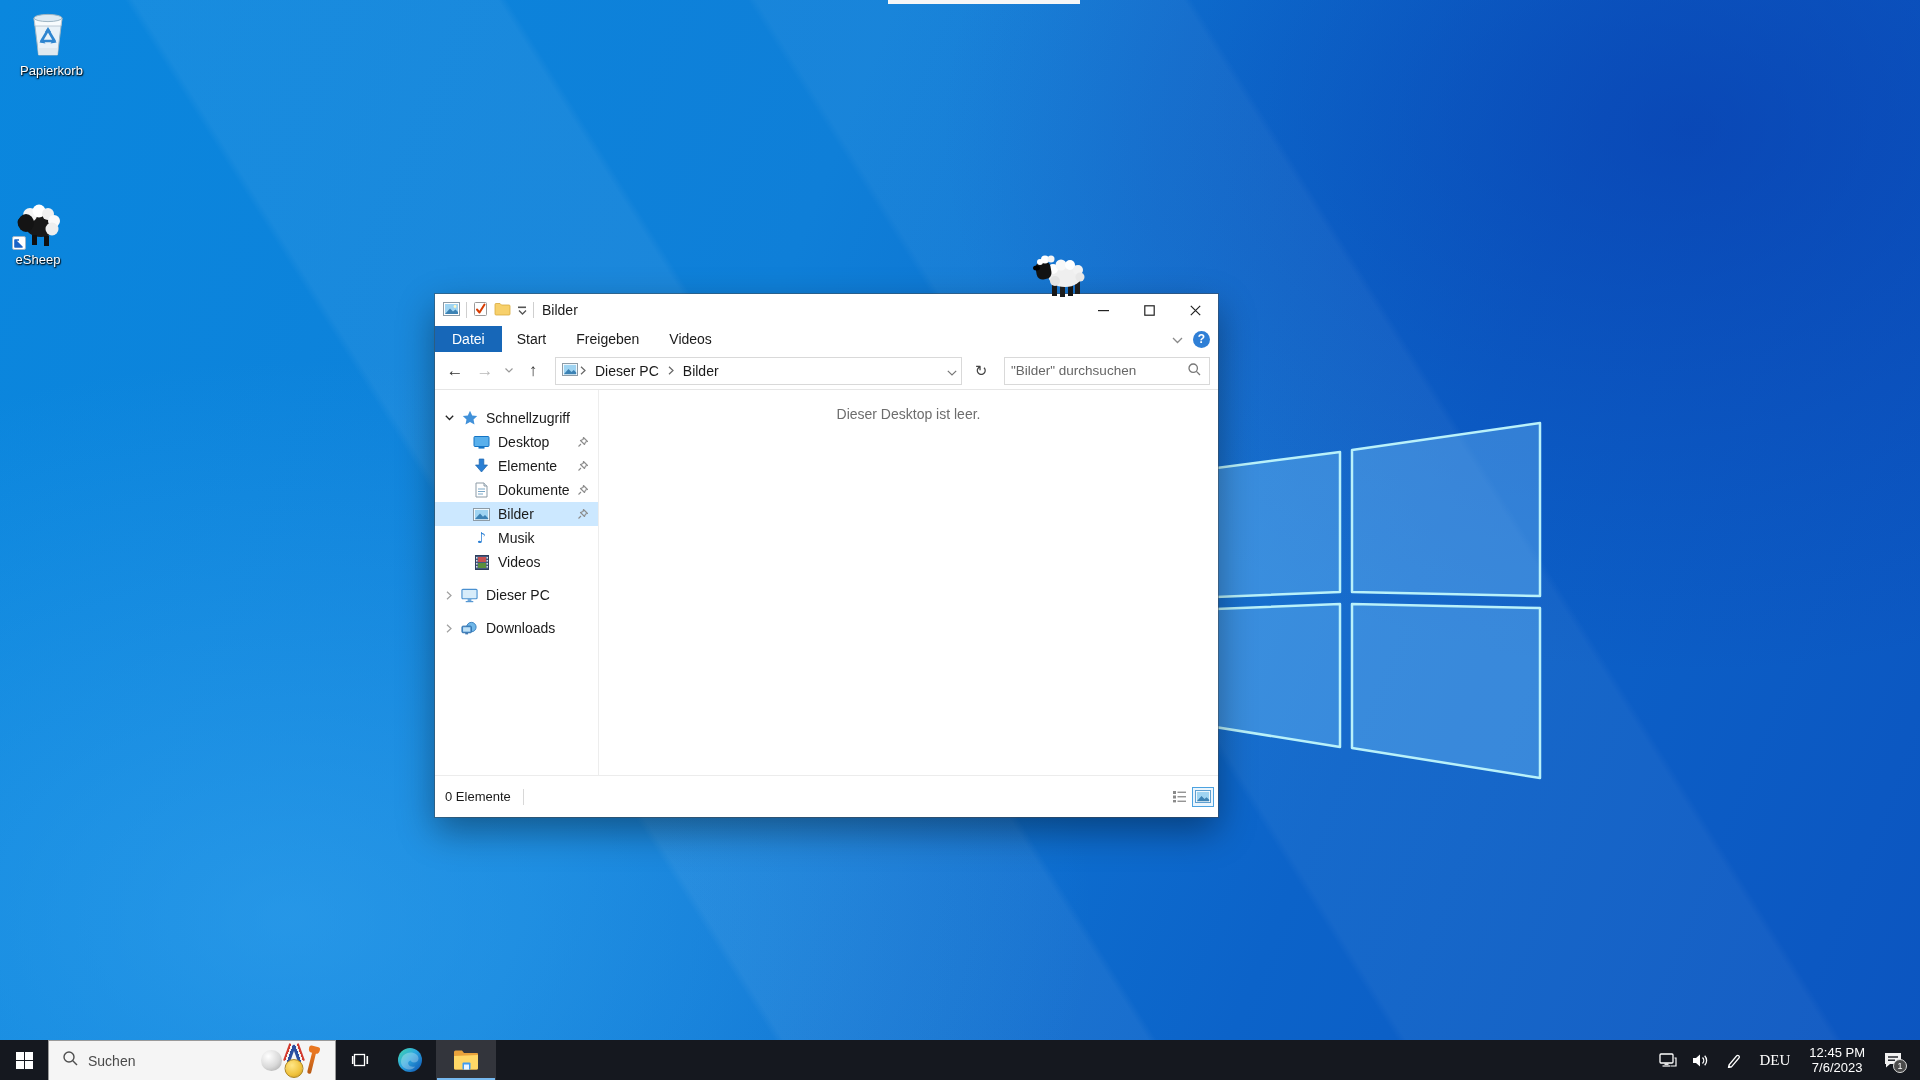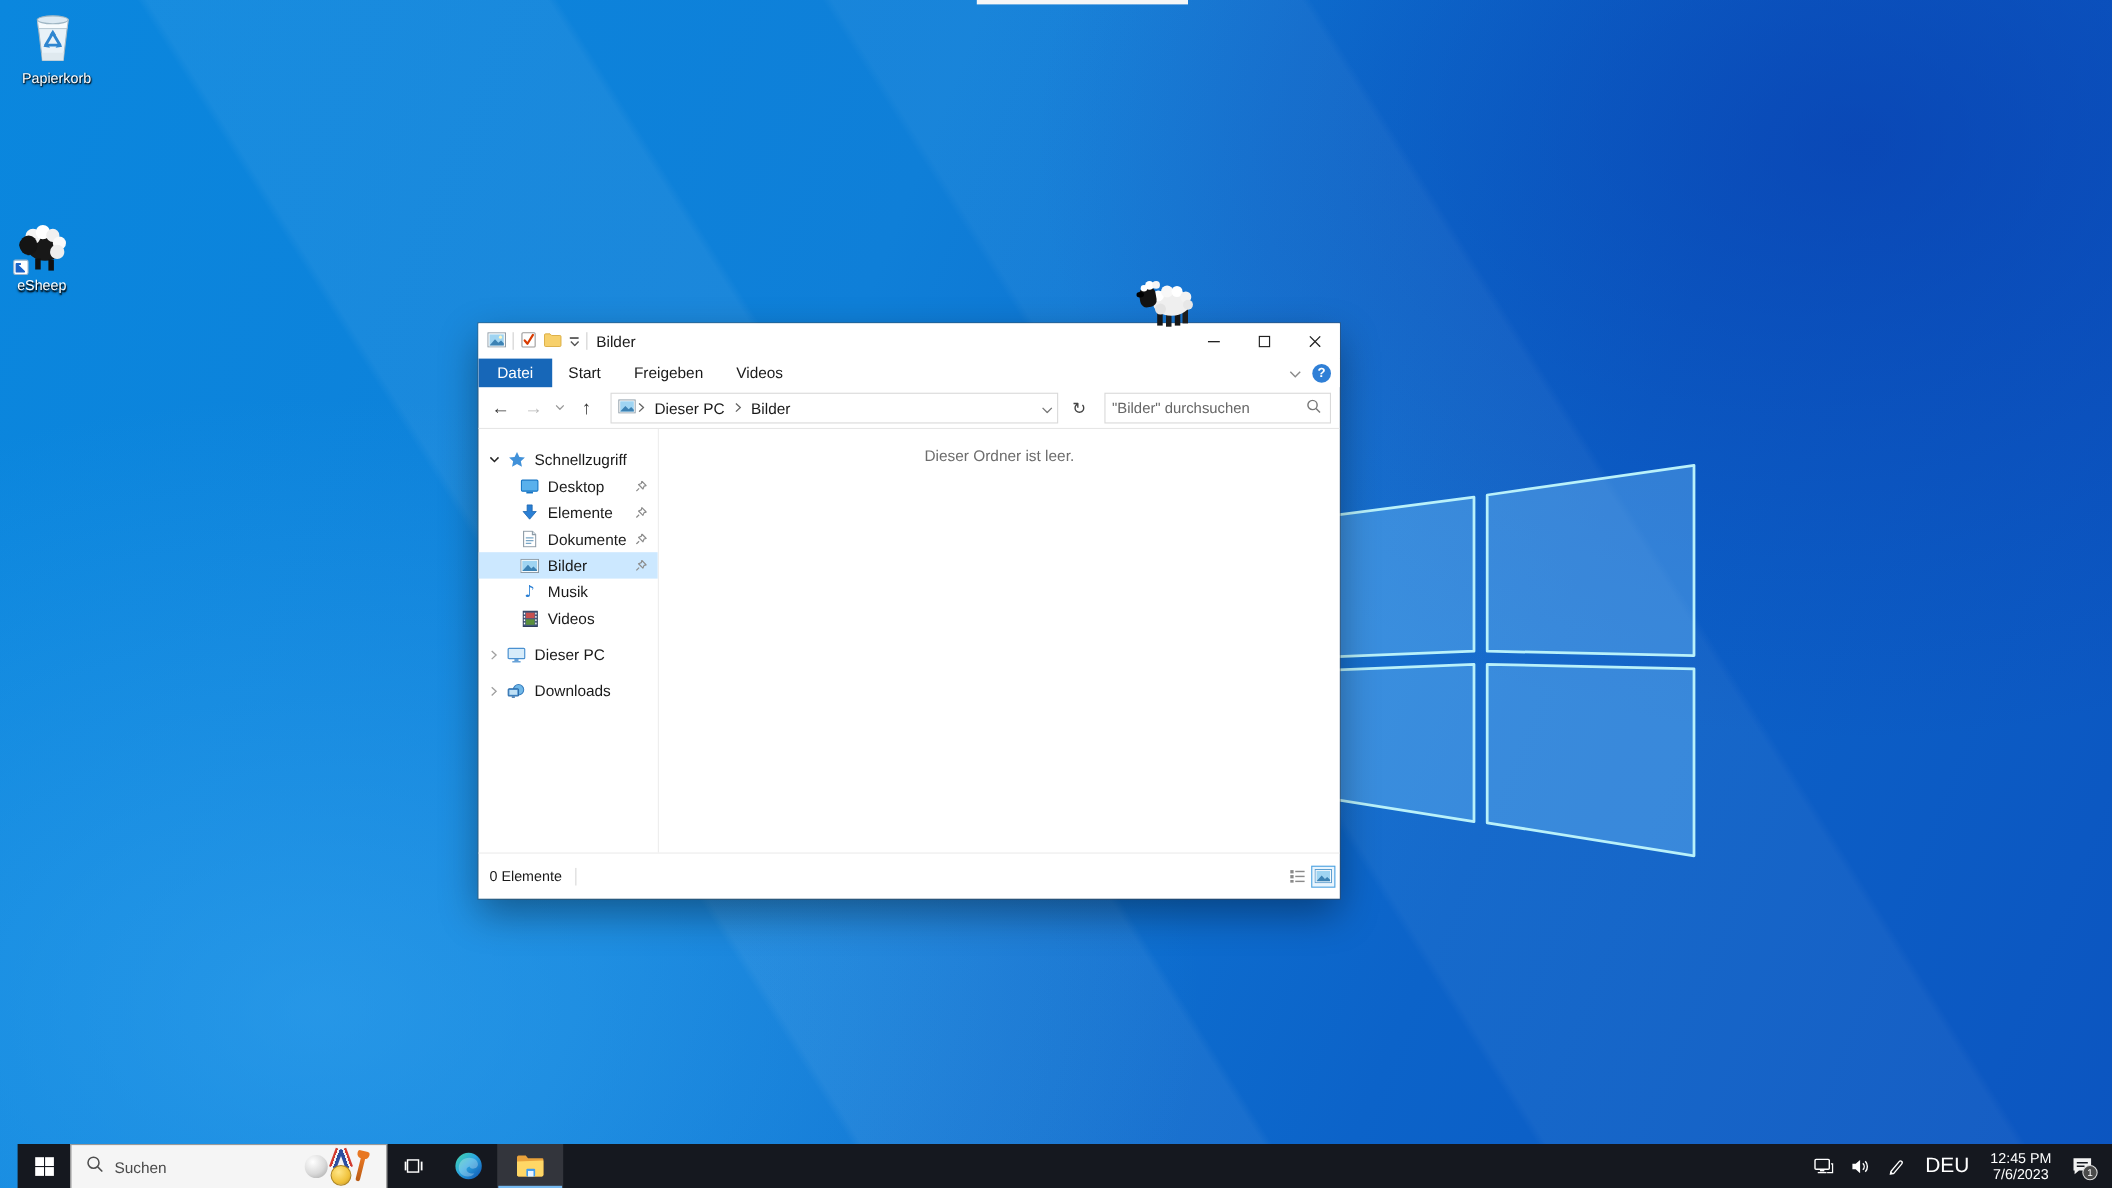--- a/index.html
+++ b/index.html
@@ -81,21 +81,21 @@
   .main-area { flex:1; position:relative; }
   .empty-msg { position:absolute; top:16px; left:0; right:0; text-align:center; color:#6d6d6d; font-size:14px; }
 
   .statusbar { height:42px; border-top:1px solid #ececec; display:flex; align-items:center; padding:0 4px 0 10px; font-size:13px; flex:0 0 auto; }
   .status-sep { width:1px; height:16px; background:#d8d8d8; margin-left:12px; }
   .view-btns { margin-left:auto; display:flex; gap:2px; }
   .view-btn { width:22px; height:20px; display:flex; align-items:center; justify-content:center; border:1px solid transparent; }
   .view-btn.selected { border-color:#4ca2e0; background:#eaf5fd; }
 
   
-  .taskbar { position:absolute; left:16px; right:0; bottom:0; height:40px; background:#15181f; display:flex; align-items:stretch; z-index:20; }
+  .taskbar { position:absolute; left:0; right:0; bottom:0; height:40px; background:#15181f; display:flex; align-items:stretch; z-index:20; }
   .tb-btn { width:48px; display:flex; align-items:center; justify-content:center; }
   .start-logo { display:grid; grid-template-columns:8px 8px; grid-template-rows:8px 8px; gap:1px; }
   .start-logo i { background:#fff; }
   .tb-search { width:288px; background:#f5f5f5; border:1px solid #9a9a9a; border-bottom:0; display:flex; align-items:center; margin:0; }
   .tb-search input { flex:1; border:0; outline:0; background:transparent; font:inherit; font-size:14px; color:#444; min-width:0; }
   .tb-search input::placeholder { color:#4a4a4a; opacity:1; }
   .tb-search .mag { padding:0 10px 0 14px; }
   .highlight-cluster { display:flex; align-items:flex-end; gap:0px; padding-right:6px; height:100%; position:relative; width:74px; }
   .golfball { width:21px; height:21px; border-radius:50%; align-self:center;
       background:radial-gradient(circle at 35% 30%, #ffffff, #d9d9d9 55%, #9f9f9f 100%);
@@ -107,21 +107,21 @@
   .medal .coin { position:absolute; bottom:0; left:50%; transform:translateX(-50%); width:19px; height:19px; border-radius:50%;
       background:radial-gradient(circle at 38% 32%, #ffe687, #f0c23c 60%, #c29122 100%); border:1px solid #ad841f; }
   .tee { width:11px; height:30px; position:relative; align-self:center; transform:rotate(14deg); }
   .tee:before { content:""; position:absolute; top:0; left:0; width:11px; height:7px; background:#e87722; border-radius:2px 2px 4px 4px; }
   .tee:after { content:""; position:absolute; top:6px; left:3.5px; width:4px; height:22px; background:linear-gradient(#e87722,#b85a14); border-radius:0 0 3px 3px; }
   .tb-app { width:52px; display:flex; align-items:center; justify-content:center; position:relative; }
   .tb-app.active { background:rgba(255,255,255,.13); width:60px; }
   .tb-app.active:after { content:""; position:absolute; left:1px; right:1px; bottom:0; height:2px; background:#76b9f0; }
   .tray { margin-left:auto; display:flex; align-items:center; gap:7px; padding-right:12px; color:#fff; }
   .tray-icon { width:26px; height:40px; display:flex; align-items:center; justify-content:center; }
-  .tray-lang { font-size:19px; padding:0 6px; }
+  .tray-lang { font-size:15px; padding:0 6px;font-family:Liberation Serif, serif; }
   .tray-clock { font-size:13px; line-height:15px; text-align:center; padding:0 6px; }
   .tray-notif { position:relative; width:30px; height:40px; display:flex; align-items:center; justify-content:center; }
   .notif-badge { position:absolute; right:1px; bottom:7px; width:14px; height:14px; border-radius:50%; background:#4a4a4a; border:1px solid #dcdcdc; color:#fff; font-size:9px; display:flex; align-items:center; justify-content:center; }
 </style>
 </head>
 <body>
 
 <div class="desktop">
   <div class="beams"></div>
 
@@ -458,21 +458,21 @@
                 <rect x="2.2" y="6.2" width="7.6" height="4.6" fill="#bfe0f5"></rect>
                 <rect x="4.5" y="12.4" width="3" height="1.3" fill="#2e6ca8"></rect>
               </svg>
           </span>
           <span class="s-lbl">Downloads</span>
         </div>
 
       </div>
 
       <div class="main-area">
-        <div class="empty-msg">Dieser Ordner ist leer.</div>
+        <div class="empty-msg">Dieser Desktop ist leer.</div>
       </div>
     </div>
 
     <div class="statusbar">
       <span>0 Elemente</span>
       <span class="status-sep"></span>
       <div class="view-btns">
         <div class="view-btn">
           <svg width="15" height="13" viewBox="0 0 15 13">
               <g fill="#8a8a8a">

